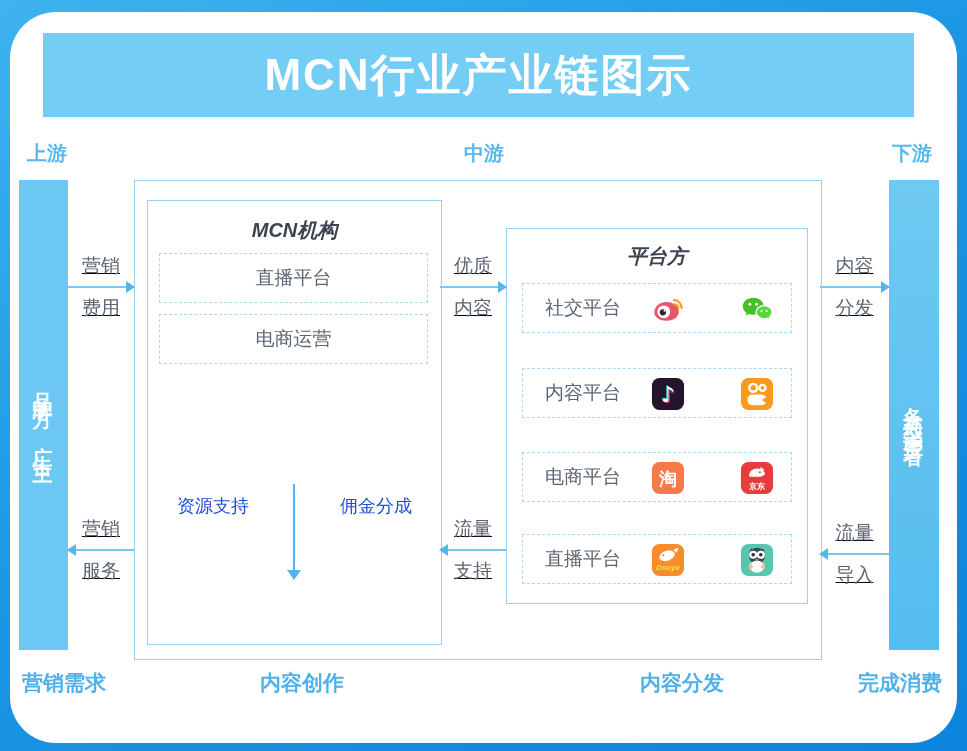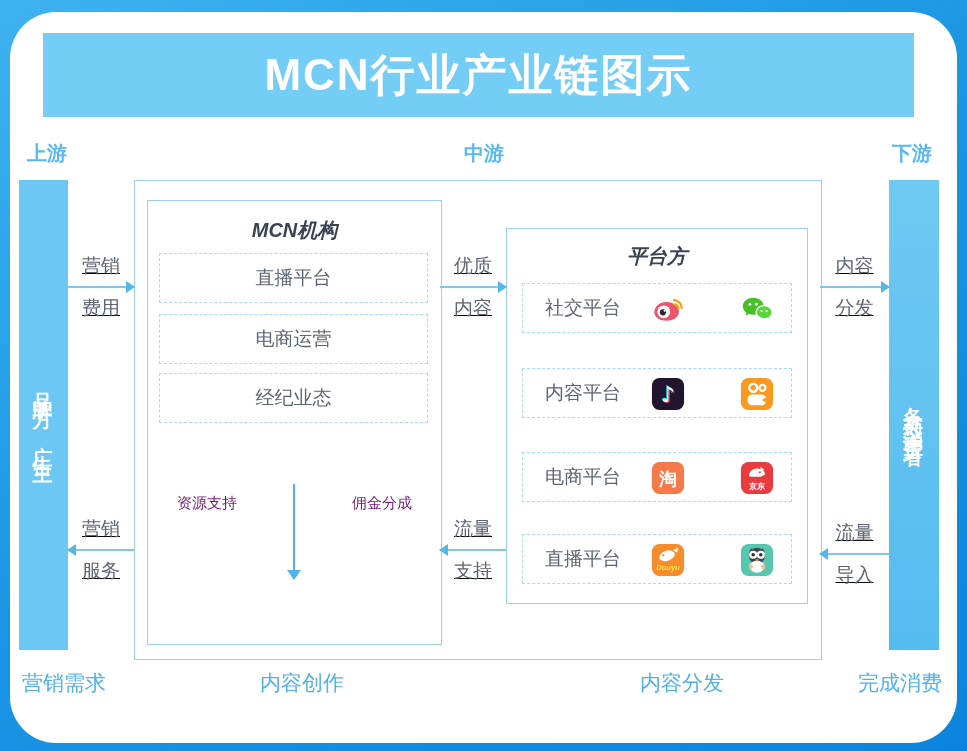--- a/index.html
+++ b/index.html
@@ -23,35 +23,35 @@
   .platbox{left:506px;top:228px;width:300px;height:374px;}
   .boxtitle{position:absolute;left:0;width:100%;text-align:center;
             font-size:20px;font-weight:bold;color:#3A434F;font-style:italic;}
   .ditem{position:absolute;border:1.5px dashed #A9DAF8;box-sizing:border-box;
          font-size:19px;color:#5A6472;display:flex;align-items:center;justify-content:center;}
   .mcn-item{left:11px;width:269px;height:50px;}
   .prow{left:15px;width:270px;height:50px;justify-content:flex-start;}
   .prow .plabel{margin-left:22px;}
   .picon{position:absolute;top:8px;width:34px;height:34px;}
   .picon svg{width:34px;height:34px;display:block;}
-  .support{position:absolute;top:293px;font-size:15px;color:#701a75;}
+  .support{position:absolute;top:293px;font-size:18px;color:#1d4ed8;}
   .varrow{position:absolute;left:145px;top:283px;width:2px;height:88px;background:#4FB5F0;}
   .varrow-head{position:absolute;left:139px;top:369px;width:0;height:0;
                border-left:7px solid transparent;border-right:7px solid transparent;
                border-top:10px solid #4FB5F0;}
   .kol{position:absolute;left:0;top:383px;width:100%;text-align:center;
        font-size:21px;color:#49535F;}
   .flow{position:absolute;display:flex;flex-direction:column;align-items:center;gap:8px;text-decoration:underline;}
   .flow-word{font-size:19px;color:#5A6472;line-height:24px;}
   .flow-track{position:relative;width:100%;height:2px;background:#7CC6EF;}
   .fhead{position:absolute;top:-5px;width:0;height:0;
          border-top:6px solid transparent;border-bottom:6px solid transparent;}
   .fhead.r{right:-1px;border-left:9px solid #55B6E9;}
   .fhead.l{left:-1px;border-right:9px solid #55B6E9;}
-  .blabel{position:absolute;top:669px;font-size:21px;font-weight:normal;color:#4FB0EA;}
+  .blabel{position:absolute;top:669px;font-size:21px;font-weight:bold;color:#4FB0EA;}
 </style>
 </head>
 <body>
 
 <div class="stage">
   <div class="card"></div>
 
   <div class="banner">
     <span>MCN行业产业链图示</span>
   </div>
@@ -66,21 +66,20 @@
   <div class="vbar bar-right">
     <span>各类型消费者</span>
   </div>
 
   <div class="box midbox"></div>
 
   <div class="box mcnbox">
     <div class="boxtitle" style="top:16px">MCN机构</div>
     <div class="ditem mcn-item" style="top:52px">直播平台</div>
     <div class="ditem mcn-item" style="top:113px">电商运营</div>
-    <div class="ditem mcn-item" style="top:172px">经纪业态</div>
     <div class="support" style="left:29px">资源支持</div>
     <div class="support" style="right:29px">佣金分成</div>
     <div class="varrow"></div>
     <div class="varrow-head"></div>
   </div>
 
   <div class="box platbox">
     <div class="boxtitle" style="top:14px">平台方</div>
 
     <div class="ditem prow" style="top:54px">

